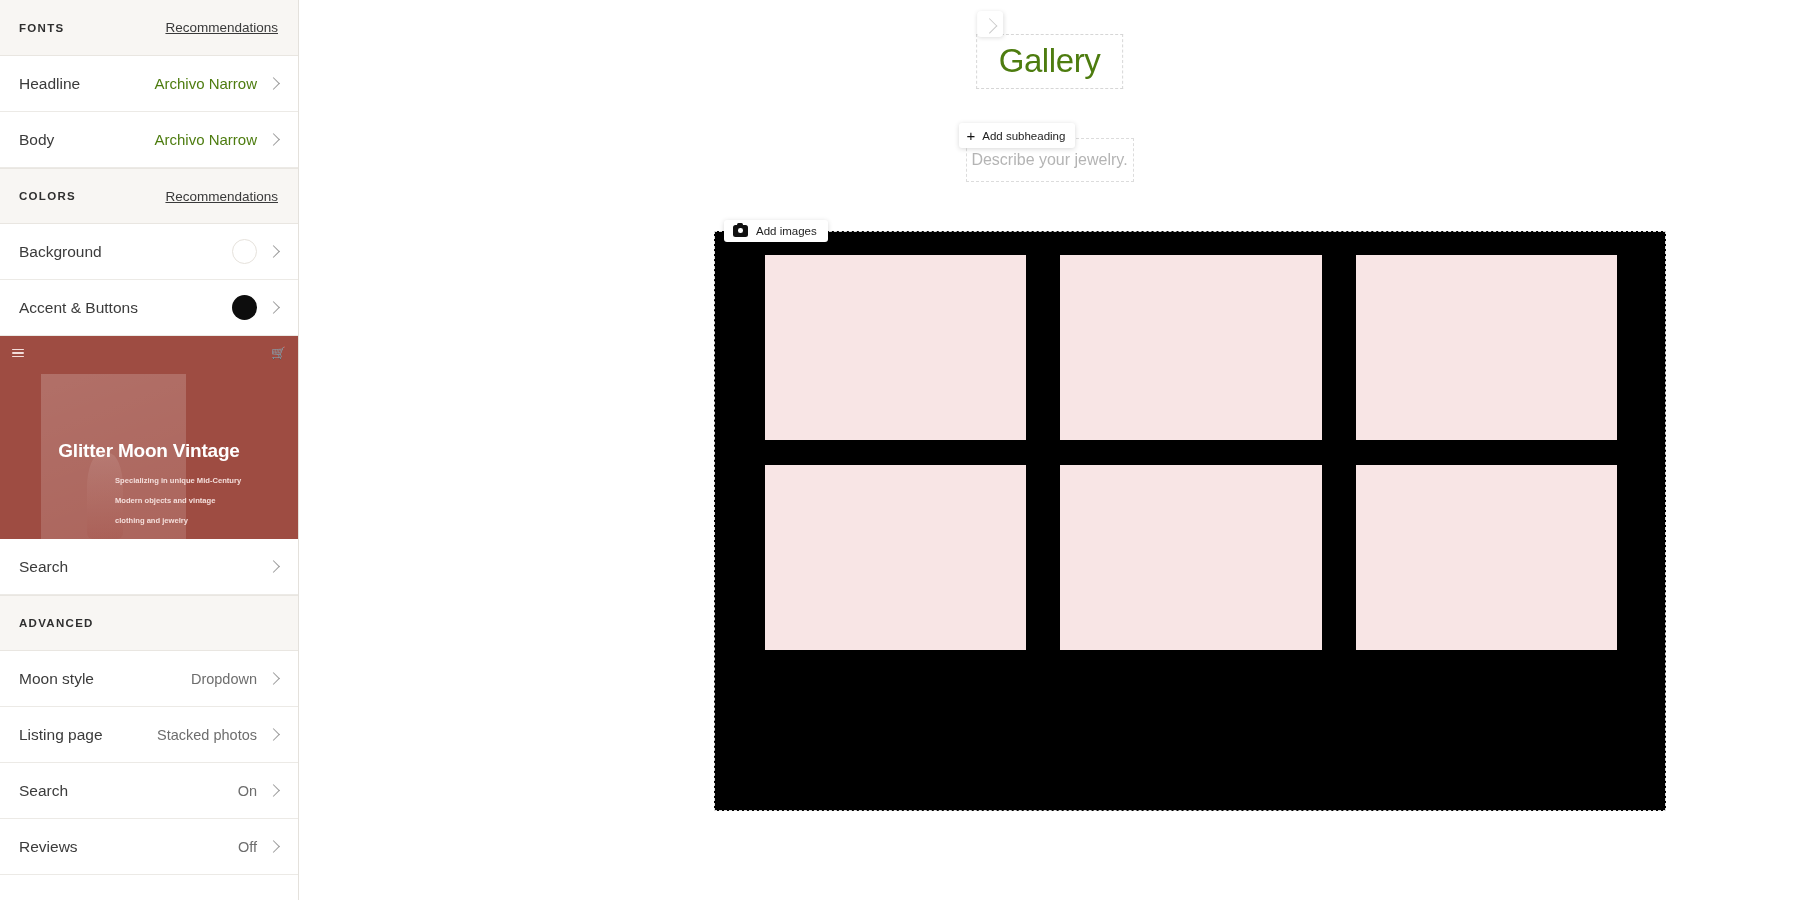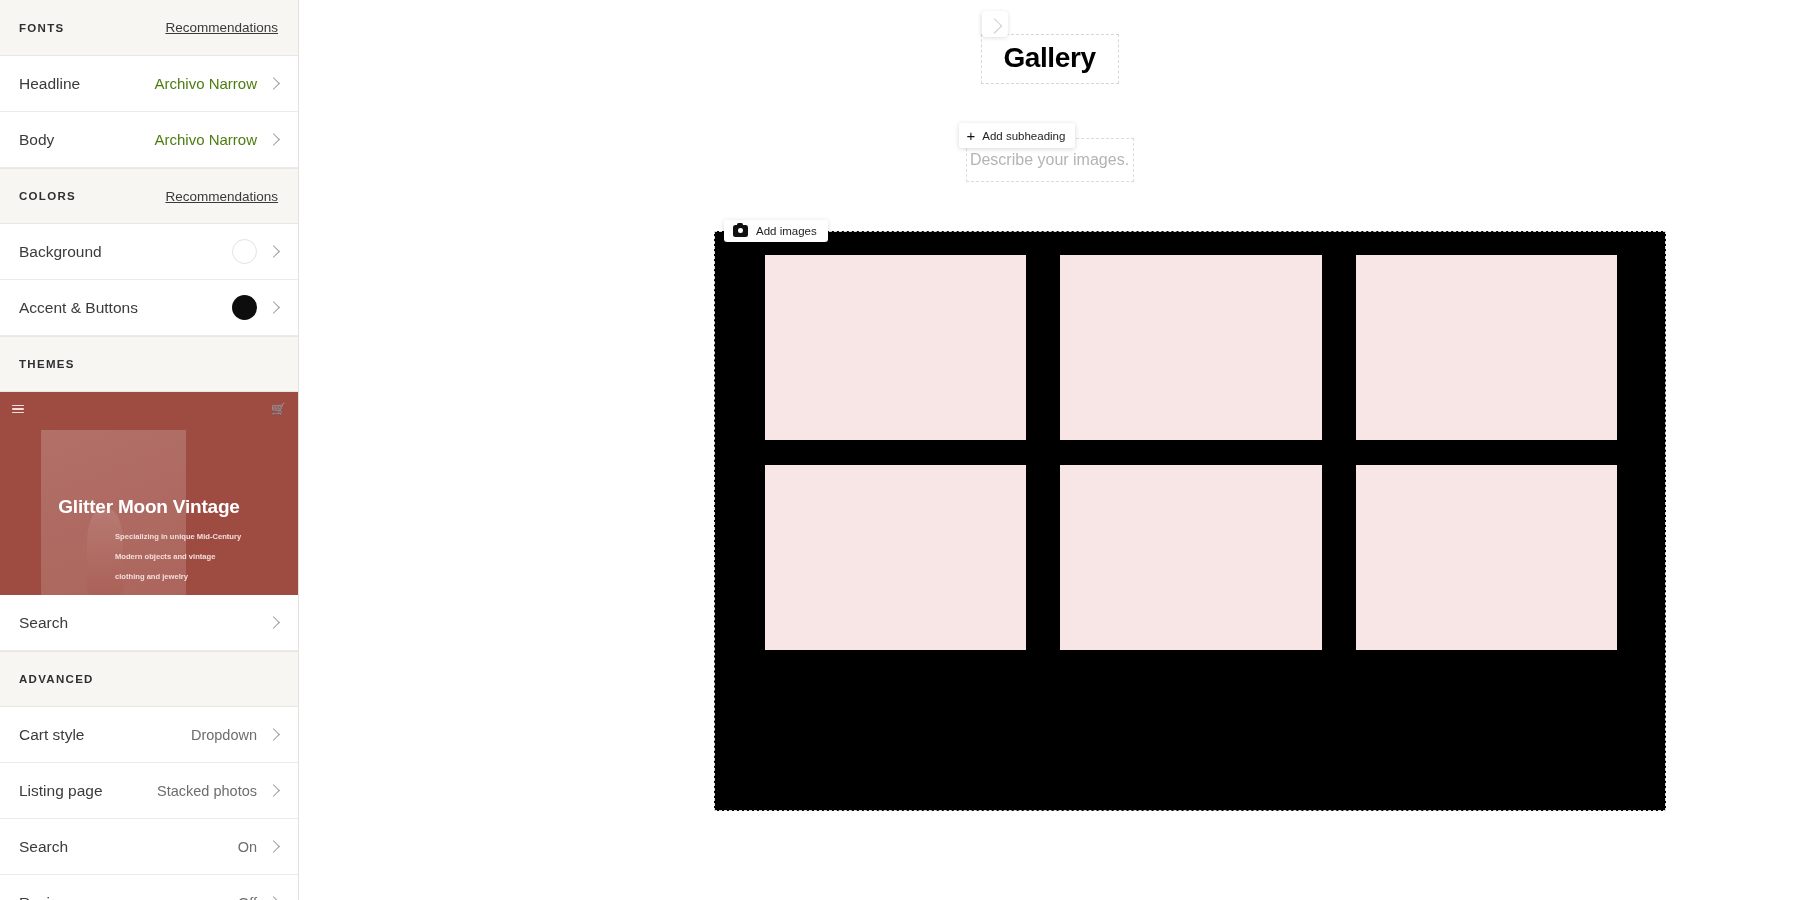--- a/index.html
+++ b/index.html
@@ -124,21 +124,21 @@
   .title-wrap {
     position: absolute; left: 50%; transform: translateX(-50%); top: 34px;
   }
   .title-box {
     border: 1px dashed #d6d6d6;
     padding: 9px 22px 11px;
     background: #fff;
     cursor: text;
   }
   .title-text {
-    font-size: 28px; font-weight: bold; color: #000000;
+    font-size: 33px; font-weight: normal; color: #4d7c0f;
     letter-spacing: -0.4px; line-height: 1;
   }
   .edit-badge {
     position: absolute; left: 1px; top: -23px;
     width: 26px; height: 26px; border-radius: 4px;
     background: #ffffff;
     box-shadow: 0 1px 4px rgba(0,0,0,0.13);
     display: flex; align-items: center; justify-content: center;
     cursor: pointer;
   }
@@ -256,23 +256,20 @@
     </div>
 
     <div class="row">
       <span class="row-label">Accent &amp; Buttons</span>
       <span class="row-right">
         <span class="swatch accent"></span>
         <span class="chev"></span>
       </span>
     </div>
 
-    <div class="section-head">
-      <span class="section-title">THEMES</span>
-    </div>
 
     <div class="theme-card">
       <div class="tc-bar">
         <span class="burger">
           <span></span>
             <span></span>
             <span></span>
         </span>
         <span class="cart-ico">🛒</span>
       </div>
@@ -288,21 +285,21 @@
       <span class="row-right">
         <span class="chev"></span>
       </span>
     </div>
 
     <div class="section-head">
       <span class="section-title">ADVANCED</span>
     </div>
 
     <div class="row">
-      <span class="row-label">Cart style</span>
+      <span class="row-label">Moon style</span>
       <span class="row-right">
         <span class="row-value">Dropdown</span>
         <span class="chev"></span>
       </span>
     </div>
 
     <div class="row">
       <span class="row-label">Listing page</span>
       <span class="row-right">
         <span class="row-value">Stacked photos</span>
@@ -340,21 +337,21 @@
           <span class="title-text">Gallery</span>
         </div>
       </div>
 
       <div class="sub-wrap">
         <div class="add-sub-btn">
           <span class="plus-ico">+</span>
           <span>Add subheading</span>
         </div>
         <div class="sub-box">
-          <span class="sub-placeholder">Describe your images.</span>
+          <span class="sub-placeholder">Describe your jewelry.</span>
         </div>
       </div>
 
     </div>
 
     <div class="gallery">
       <div class="add-img-btn">
         <span class="cam-ico"></span>
         <span>Add images</span>
       </div>

